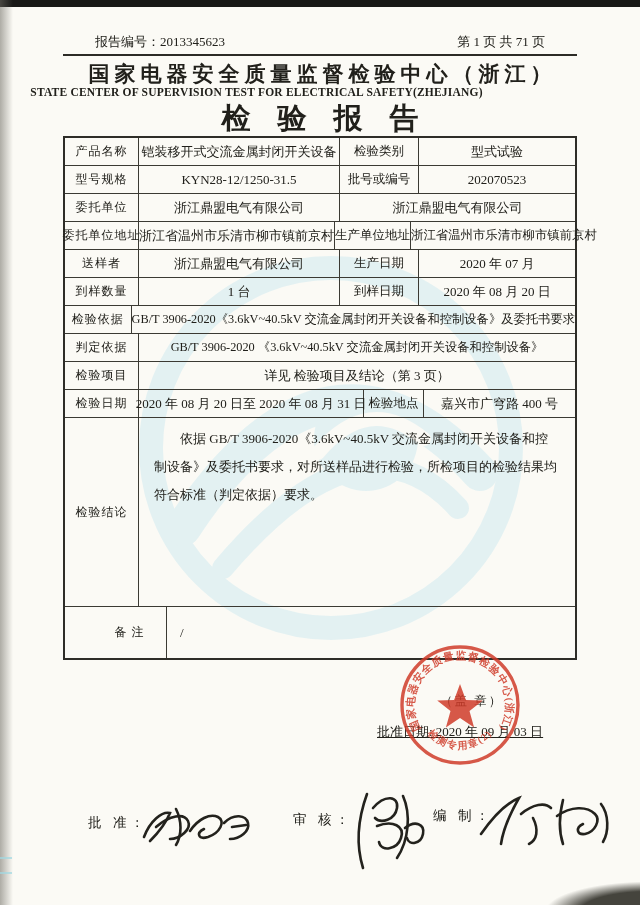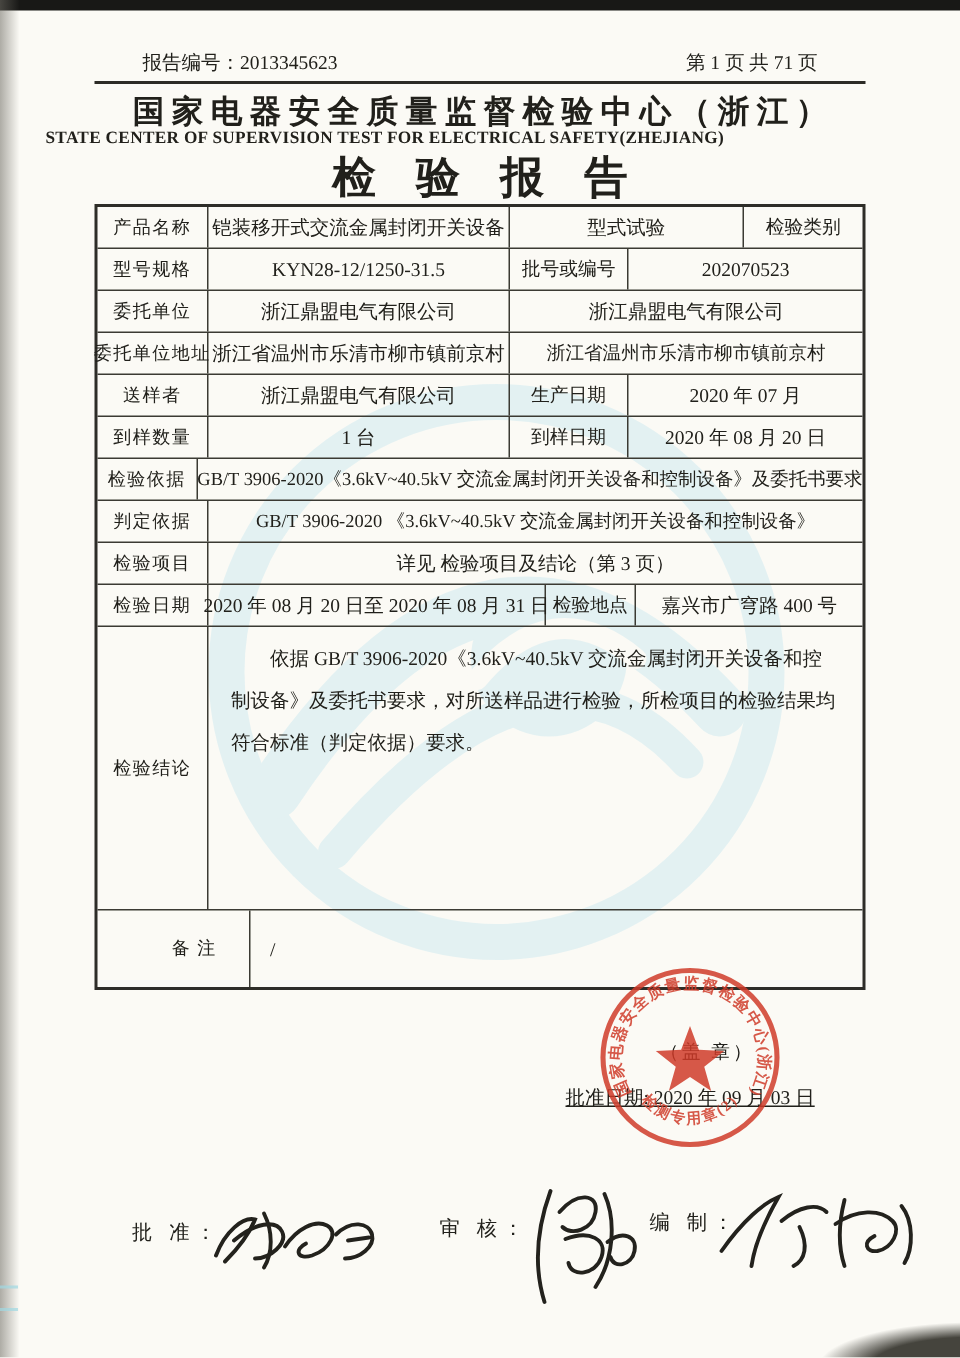--- a/index.html
+++ b/index.html
@@ -96,37 +96,38 @@
   <div class="hdr-line"></div>
 
   <div class="title-cn">国家电器安全质量监督检验中心（浙江）</div>
   <div class="title-en">STATE CENTER OF SUPERVISION TEST FOR ELECTRICAL SAFETY(ZHEJIANG)</div>
   <div class="doc-title">检验报告</div>
 
   <div class="tbl">
     <div class="row">
       <div class="cell lbl">产品名称</div>
       <div class="cell val">铠装移开式交流金属封闭开关设备</div>
+      <div class="cell lbl2">检验类别</div>
       <div class="cell val2">型式试验</div>
-      <div class="cell lbl2">检验类别</div>
     </div>
     <div class="row">
       <div class="cell lbl">型号规格</div>
       <div class="cell val">KYN28-12/1250-31.5</div>
       <div class="cell lbl2">批号或编号</div>
       <div class="cell val2">202070523</div>
     </div>
     <div class="row">
       <div class="cell lbl">委托单位</div>
       <div class="cell val">浙江鼎盟电气有限公司</div>
       <div class="cell val2">浙江鼎盟电气有限公司</div>
     </div>
     <div class="row">
       <div class="cell lbl">委托单位地址</div>
       <div class="cell val">浙江省温州市乐清市柳市镇前京村</div>
+      <div class="cell lbl2">生产单位地址</div>
       <div class="cell val2" style="font-size:12.4px;">浙江省温州市乐清市柳市镇前京村</div>
     </div>
     <div class="row">
       <div class="cell lbl">送样者</div>
       <div class="cell val">浙江鼎盟电气有限公司</div>
       <div class="cell lbl2">生产日期</div>
       <div class="cell val2">2020 年 07 月</div>
     </div>
     <div class="row">
       <div class="cell lbl">到样数量</div>

